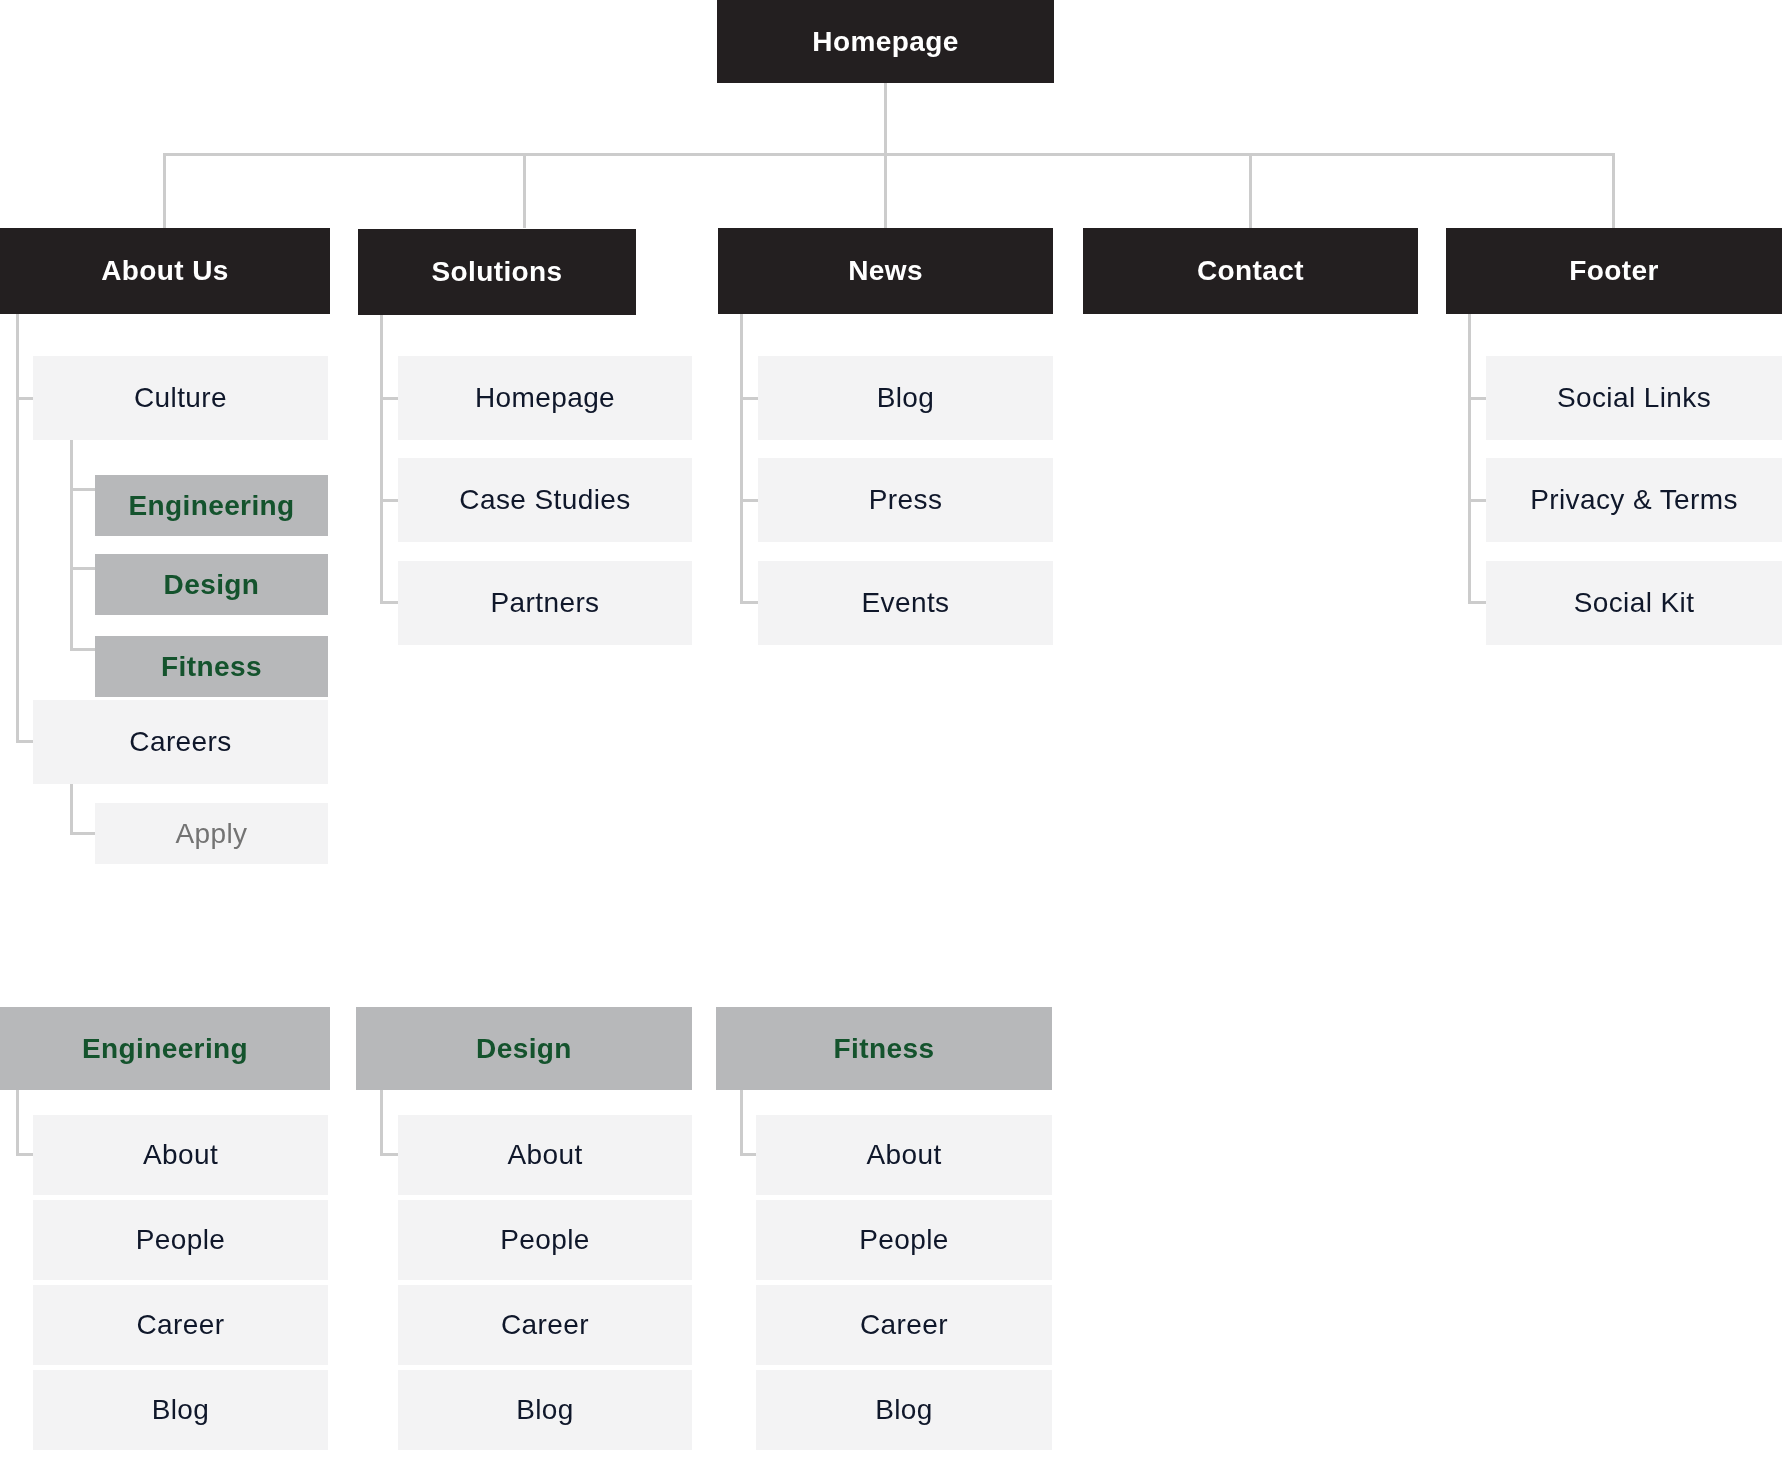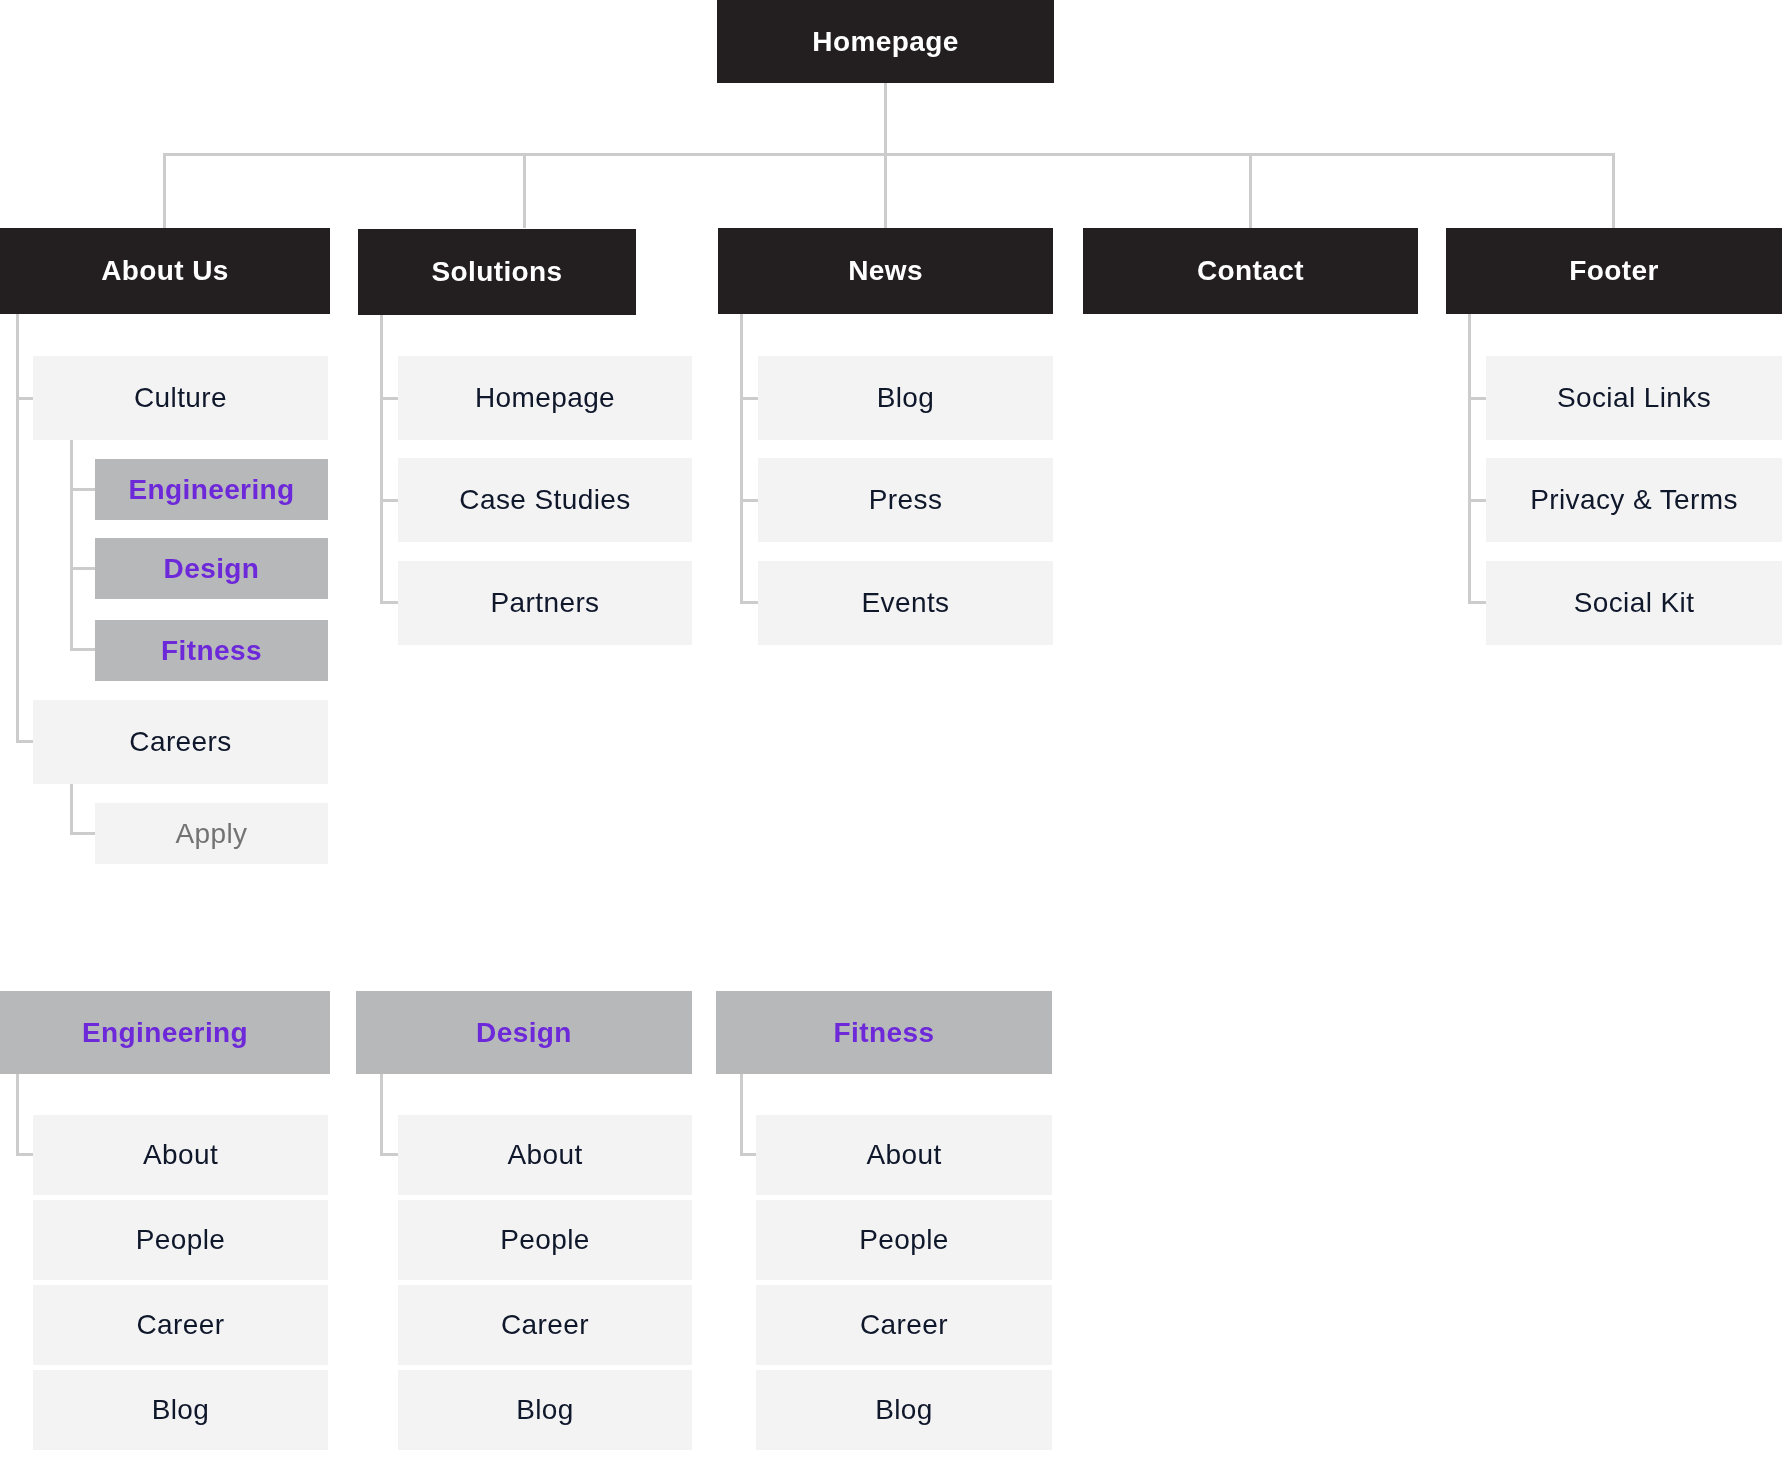--- a/index.html
+++ b/index.html
@@ -16,21 +16,21 @@
   .node {
     position: absolute;
     display: flex;
     align-items: center;
     justify-content: center;
     font-size: 28px;
     letter-spacing: 0.4px;
     white-space: nowrap;
   }
   .node.dark  { background: #231f20; color: #ffffff; font-weight: 700; }
-  .node.mid   { background: #b7b8ba; color: #6d28d9; font-weight: 700; }
+  .node.mid   { background: #b7b8ba; color: #14532d; font-weight: 700; margin-top: 16px; }
   .node.light { background: #f3f3f4; color: #0f172a; font-weight: 400; }
   .node.muted { color: #737373; }
   .line { position: absolute; background: #cccccc; }
 </style>
 </head>
 <body>
 
 <div class="canvas">
 
   <div class="line" style="left:163px; top:153px; width:1451px; height:3px;"></div>

